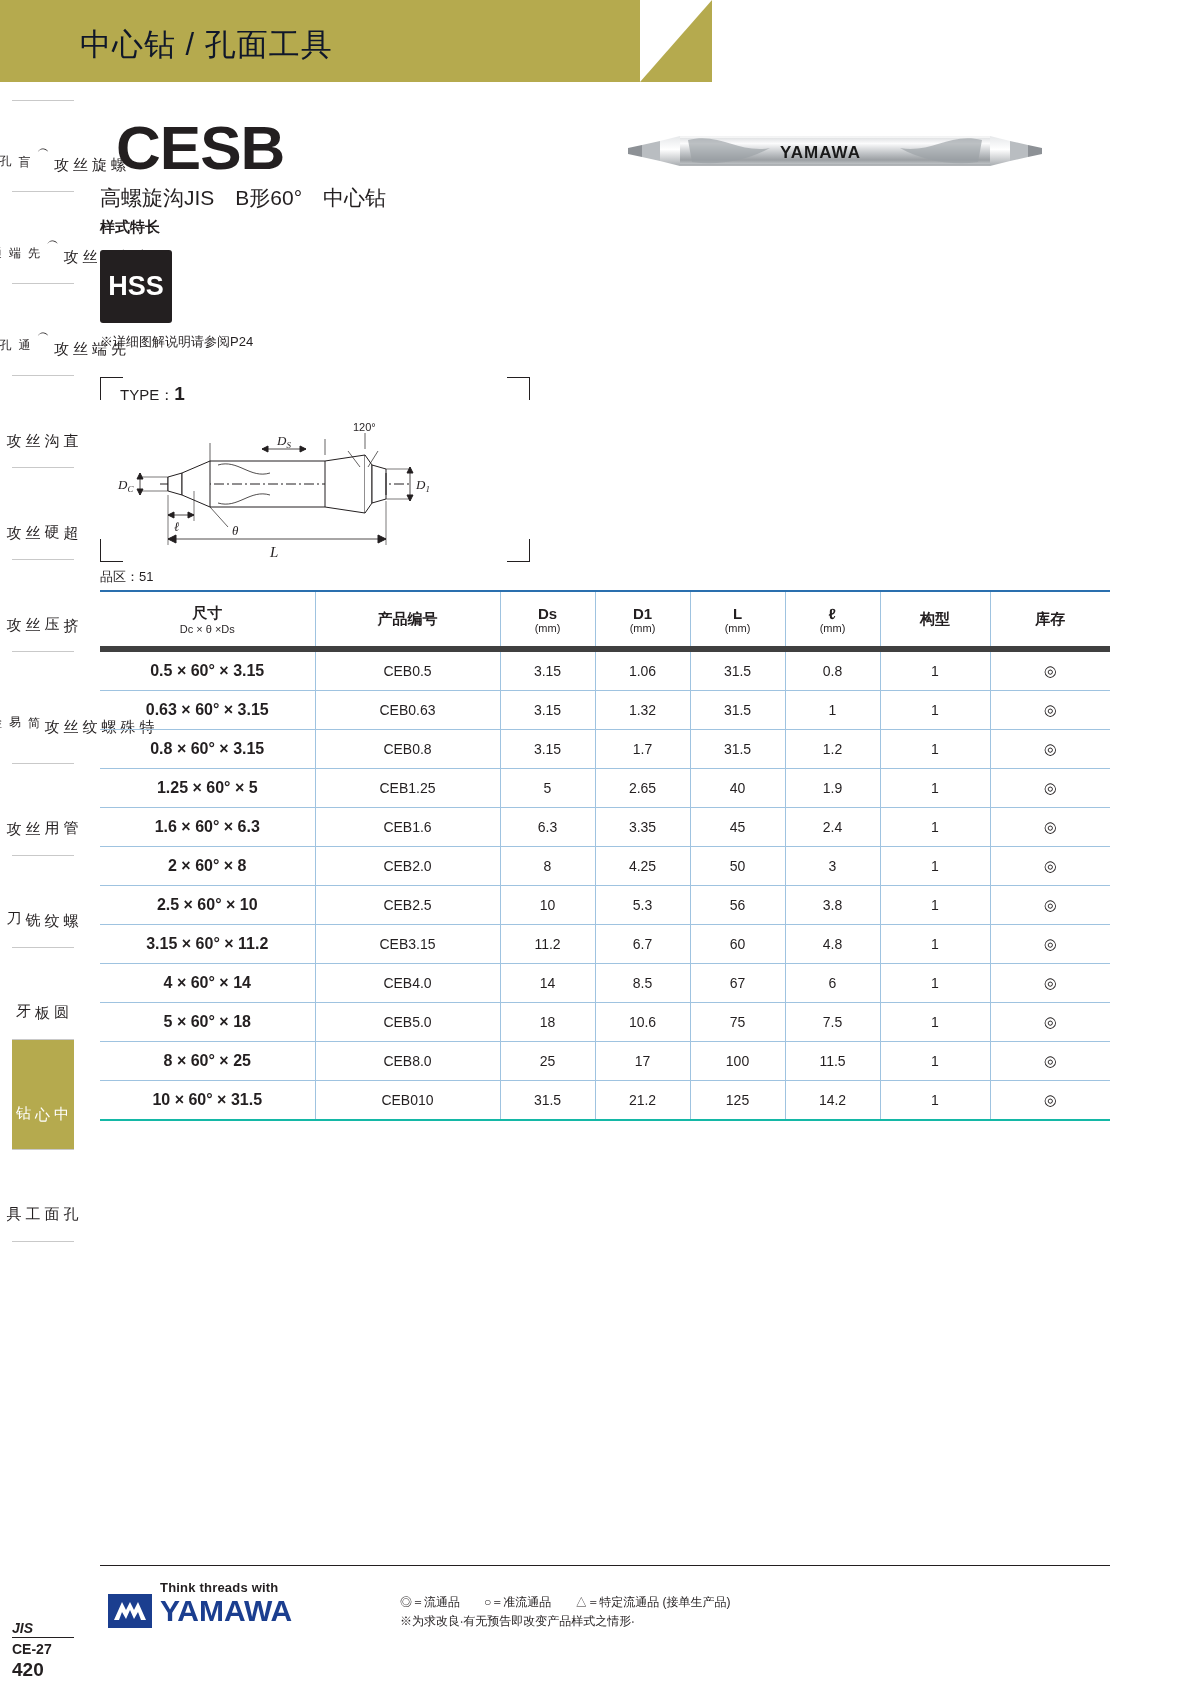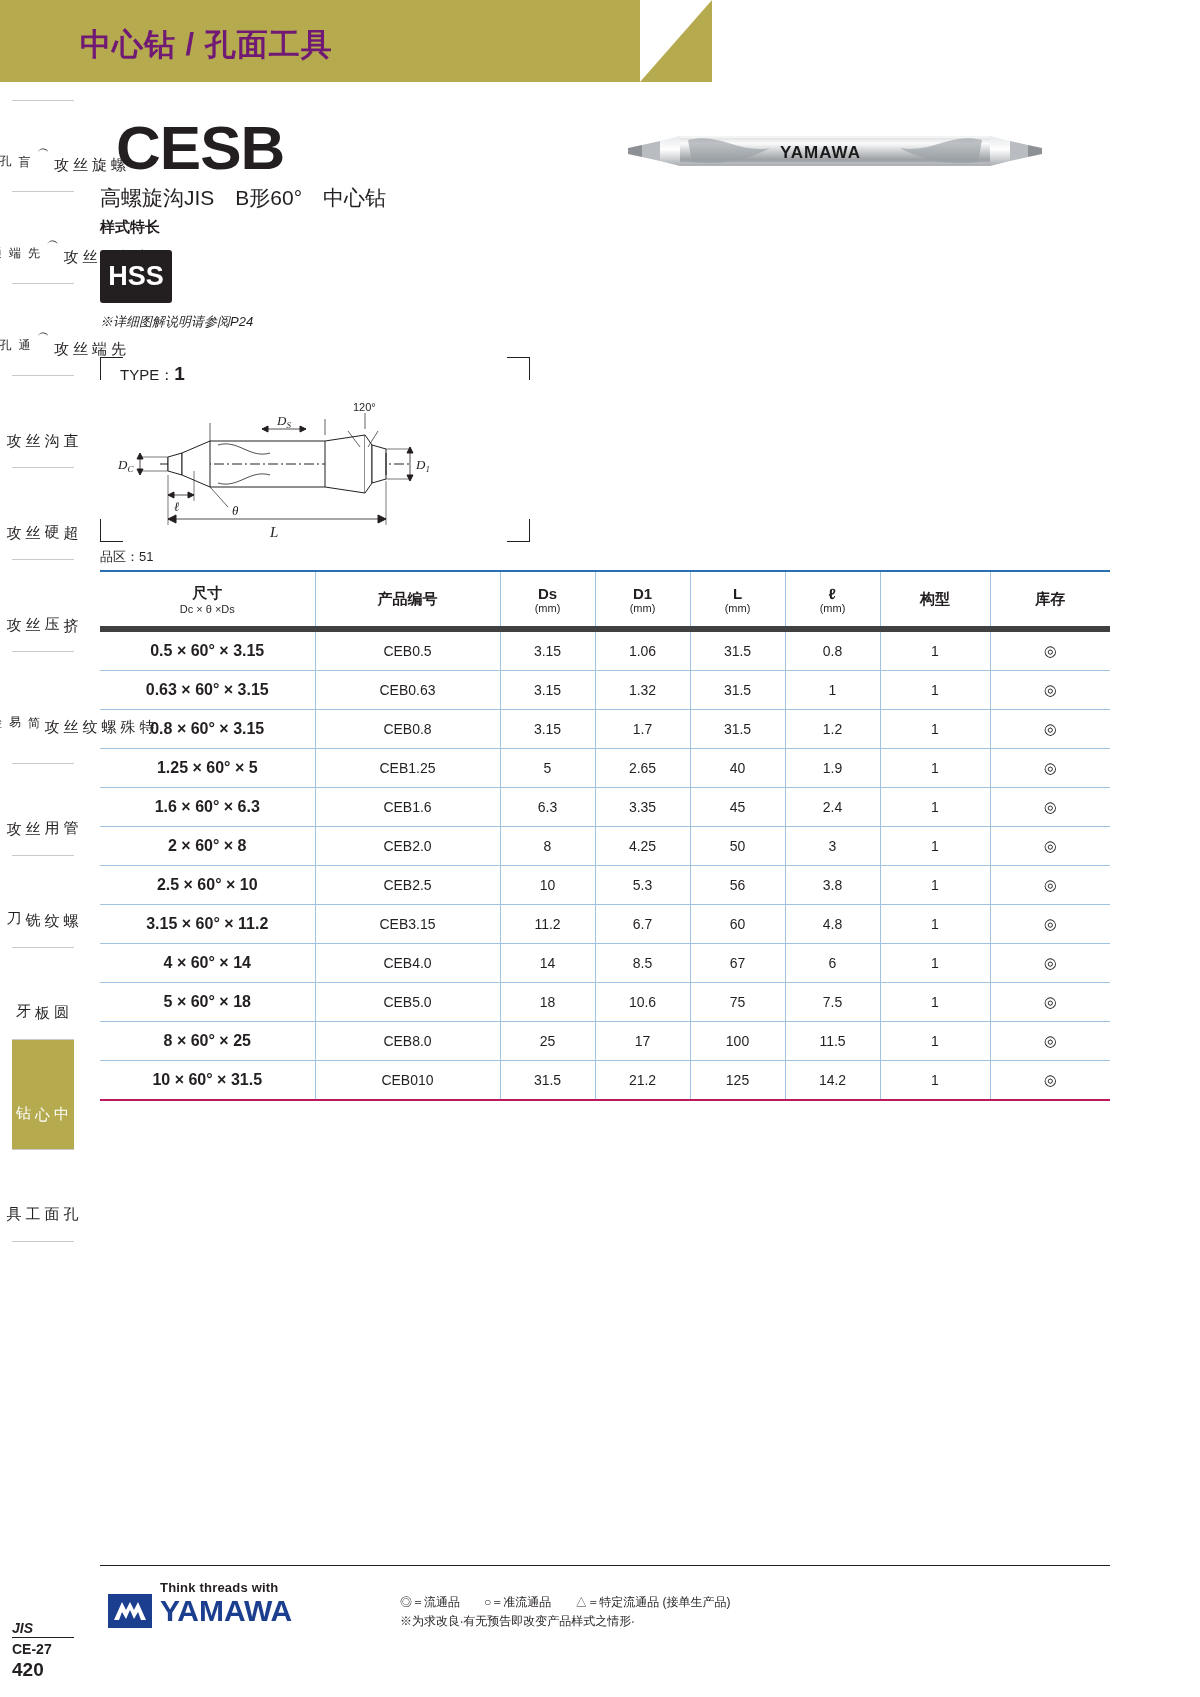--- a/index.html
+++ b/index.html
@@ -31,22 +31,22 @@
     width: 0; height: 0;
     border-style: solid;
     border-width: 0 0 82px 72px;
     border-color: transparent transparent #b5aa4e transparent;
   }
   .header-title {
     position: absolute;
     top: 24px;
     left: 80px;
     font-size: 31px;
-    font-weight: bold;
-    color: #701a75;
+    font-weight: normal;
+    color: #0f172a;
     letter-spacing: 1px;
     white-space: nowrap;
   }
 
   
   .rail {
     position: absolute;
     top: 100px;
     left: 12px;
     width: 62px;
@@ -96,35 +96,34 @@
   }
   .prod-sub {
     font-size: 15px;
     line-height: 22px;
     margin-top: 4px;
     font-weight: bold;
   }
   .hss-badge {
     margin-top: 12px;
     width: 72px;
-    height: 53px;
+    height: 73px;
     background: #231f20;
     color: #ffffff;
     font-size: 27px;
     font-weight: bold;
     display: flex;
     align-items: center;
     justify-content: center;
     border-radius: 3px;
   }
   .note-small {
     font-size: 13px;
     margin-top: 10px;
     color: #231f20;
-    font-style: italic;
   }
 
   
   .photo-wrap {
     position: absolute;
     left: 520px;
     top: 10px;
     width: 430px;
     height: 90px;
   }
@@ -190,21 +189,21 @@
     font-weight: normal;
   }
   table.spec thead th .sz-main { font-size: 15px; font-weight: bold; }
   table.spec thead th .sz-sub { display:block; font-size: 11px; font-weight: normal; }
   table.spec tbody td {
     border-bottom: 1px solid #9fc3e0;
     padding: 6px 4px;
     text-align: center;
     height: 26px;
   }
-  table.spec tbody tr:last-child td { border-bottom: 2px solid #be185d; }
+  table.spec tbody tr:last-child td { border-bottom: 2px solid #14b8a6; }
   td.dim {
     text-align: left;
     padding-left: 14px;
     font-weight: bold;
     font-size: 16px;
   }
   .col-sep { border-left: 1px solid #9fc3e0; }
   .stock-mark { font-size: 15px; color: #231f20; }
 
   

